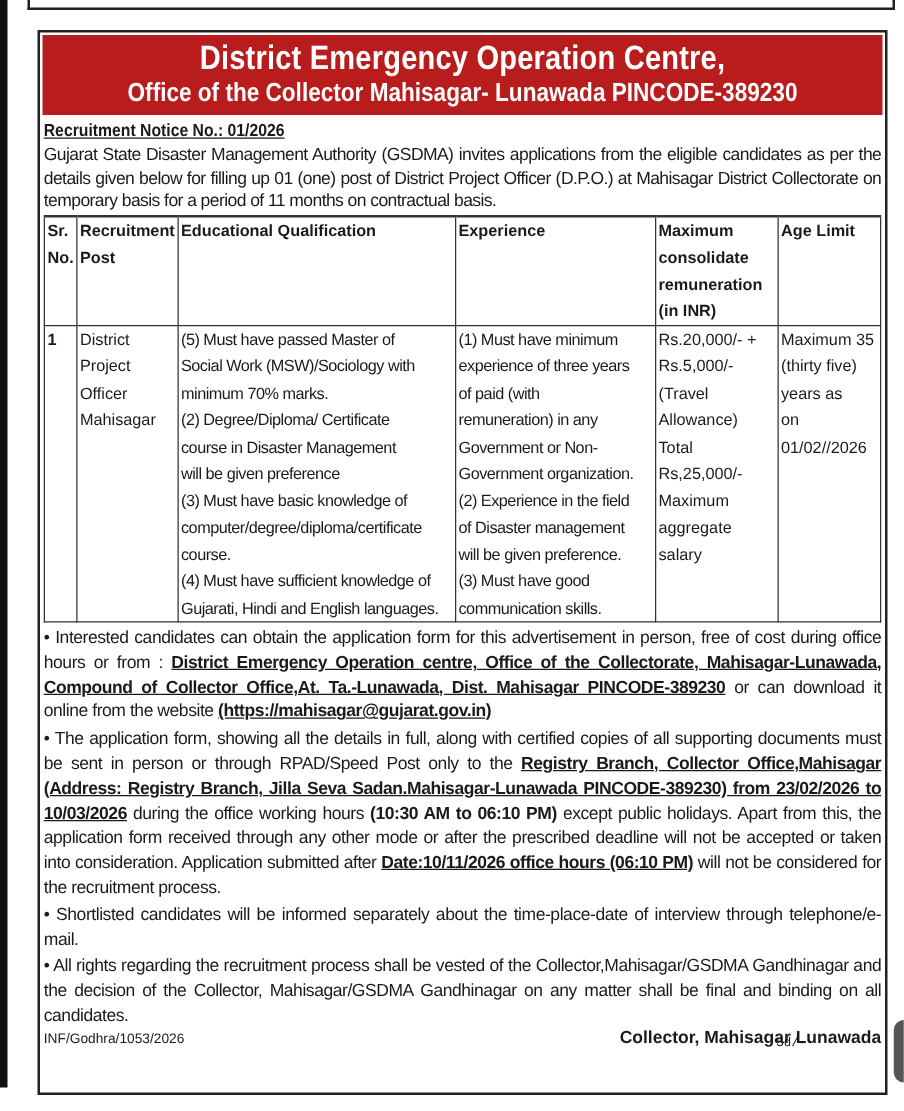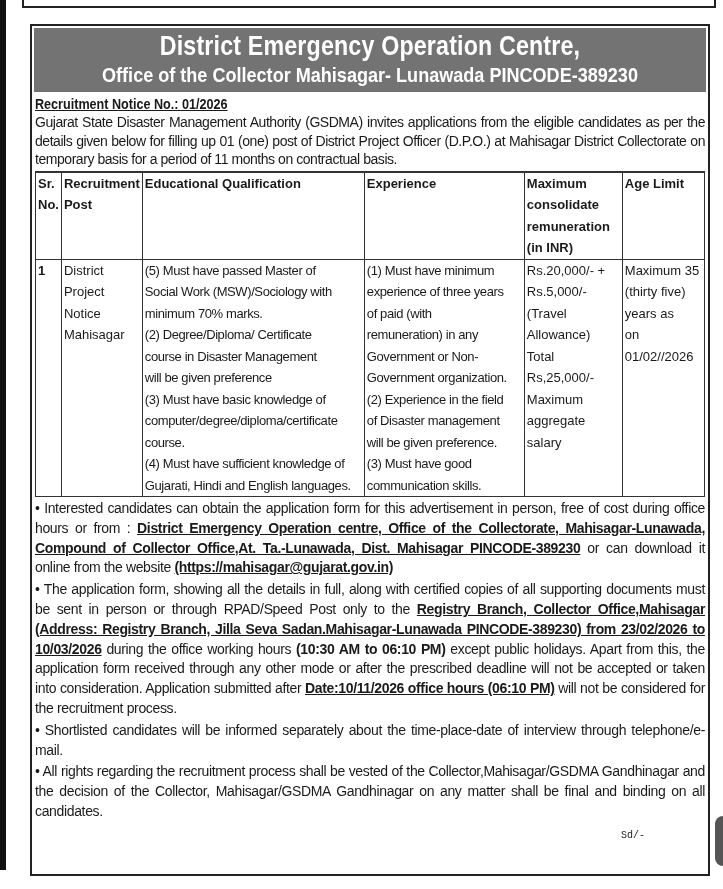--- a/index.html
+++ b/index.html
@@ -7,21 +7,21 @@
     width: 723px; height: 889px; background: #ffffff; position: relative; overflow: hidden;
     font-family: "Liberation Sans", sans-serif; color: #1a1a1a;
   }
   .left-rule { position: absolute; left: 0; top: 0; width: 6px; height: 870px; background: #111; }
   .top-box { position: absolute; left: 22px; top: -4px; width: 690px; height: 10px; border: 2px solid #222; border-top: none; }
   .notice {
     position: absolute; left: 30px; top: 24px; width: 680px; height: 852px;
     border: 2px solid #222; box-sizing: border-box;
   }
   .banner {
-    background: #737373; color: #fff; text-align: center; margin: 2px; padding: 2px 0 4px 0;
+    background: #b91c1c; color: #fff; text-align: center; margin: 2px; padding: 2px 0 4px 0;
   }
   .banner .t1 { font-size: 27px; font-weight: bold; letter-spacing: 0.2px; transform: scaleX(0.86); display: block; line-height: 32px; }
   .banner .t2 { font-size: 21px; font-weight: bold; transform: scaleX(0.86); display: block; line-height: 26px; white-space: nowrap; }
   .content { padding: 0 3px; }
   .notice-no { font-size: 14px; font-weight: bold; text-decoration: underline; margin-top: 1px; line-height: 18px; transform: scaleX(0.9); transform-origin: left; display: inline-block; }
   .intro { font-size: 14px; line-height: 18.5px; letter-spacing: -0.45px; text-align: justify; }
   table.rec { width: 100%; border-collapse: collapse; font-size: 13px; line-height: 21.5px; margin-top: 2px; }
   table.rec th, table.rec td { border: 1px solid #333; vertical-align: top; padding: 0 2px; text-align: left; }
   table.rec th { font-weight: bold; }
   table.rec tr.head th { border-top: 2px solid #333; }
@@ -60,21 +60,21 @@
         <th class="c3">Educational Qualification</th>
         <th class="c4">Experience</th>
         <th class="c5">Maximum consolidate remuneration (in INR)</th>
         <th>Age Limit</th>
       </tr>
       <tr>
         <td class="b">1</td>
         <td>
               <div>District</div>
               <div>Project</div>
-              <div>Notice</div>
+              <div>Officer</div>
               <div>Mahisagar</div>
             </td>
         <td class="sq">
               <div>(5) Must have passed Master of</div>
               <div>Social Work (MSW)/Sociology with</div>
               <div>minimum 70% marks.</div>
               <div>(2) Degree/Diploma/ Certificate</div>
               <div>course in Disaster Management</div>
               <div>will be given preference</div>
               <div>(3) Must have basic knowledge of</div>
@@ -140,16 +140,20 @@
     <div class="para">
       <span>•</span>
       <span>Shortlisted candidates will be informed separately about the time-place-date of interview through telephone/e-mail.</span>
     </div>
 
     <div class="para">
       <span>•</span>
       <span>All rights regarding the recruitment process shall be vested of the Collector,Mahisagar/GSDMA Gandhinagar and the decision of the Collector, Mahisagar/GSDMA Gandhinagar on any matter shall be final and binding on all candidates.</span>
     </div>
 
+    <div class="sign-row">
+      <span class="ref">INF/Godhra/1053/2026</span>
+      <span class="collector">Collector, Mahisagar Lunawada</span>
+    </div>
   </div>
 </div>
 <div class="sd">Sd/-</div>
 <div class="side-circle"></div>
 
 </body></html>

